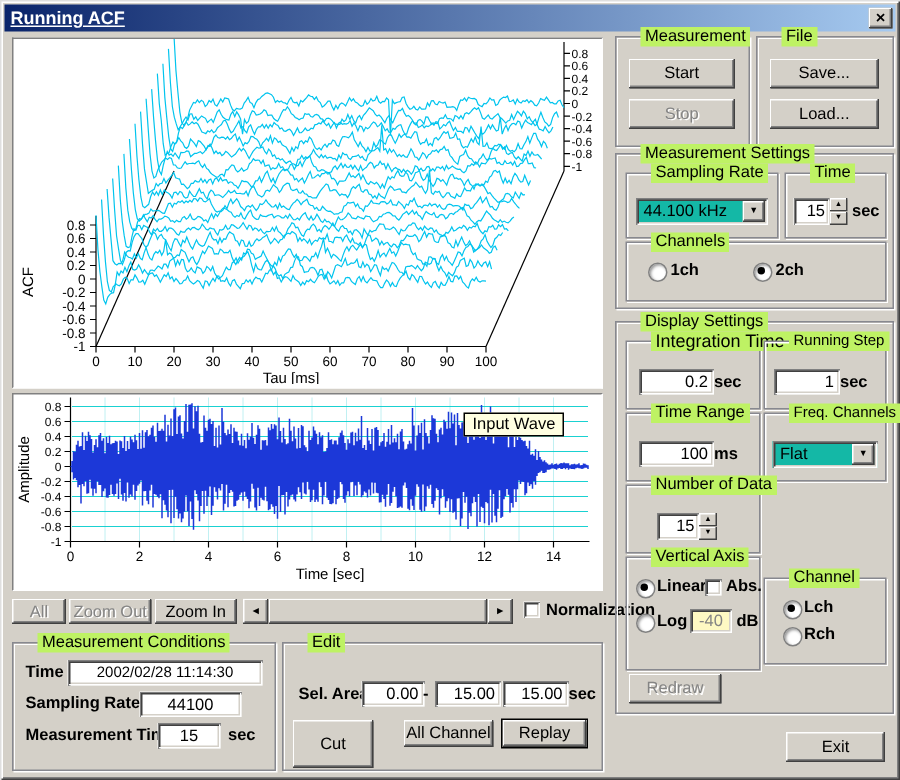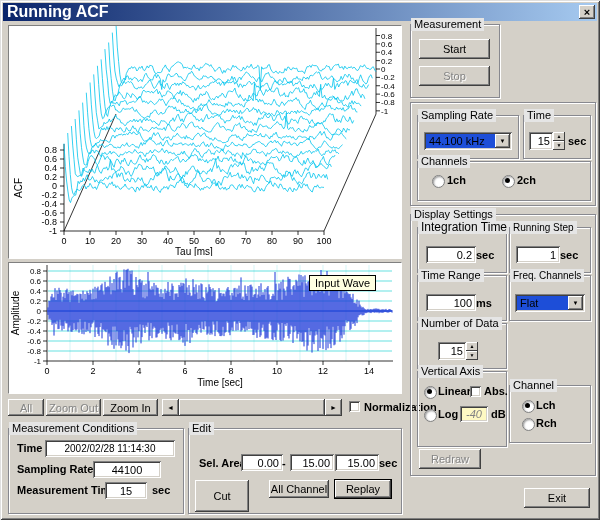--- a/index.html
+++ b/index.html
@@ -3,44 +3,44 @@
 <meta charset="utf-8">
 <style>
   html,body{margin:0;padding:0;background:#808080;}
   .window{position:relative;width:600px;height:520px;background:#d4d0c8;
     font-family:"Liberation Sans","DejaVu Sans",sans-serif;font-size:11px;color:#000;
     box-shadow:inset 1px 1px 0 #dfdfdf, inset -1px -1px 0 #404040, inset 2px 2px 0 #fff, inset -2px -2px 0 #808080;
     overflow:hidden;user-select:none;}
   .lbl{position:absolute;white-space:nowrap;line-height:13px;font-weight:bold;}
   .titlebar{position:absolute;left:3px;top:3px;right:3px;height:18px;
     background:linear-gradient(90deg,#0a246a,#a6caf0);display:flex;align-items:center;padding:0 2px;}
-  .title-text{color:#fff;font-weight:bold;font-size:16px;padding-left:2px;flex:1;}
+  .title-text{color:#fff;font-weight:bold;font-size:12px;padding-left:2px;flex:1;text-decoration:underline;}
   .close-btn{width:16px;height:14px;background:#d4d0c8;display:flex;align-items:center;justify-content:center;
     font-size:11px;line-height:10px;font-weight:bold;
     box-shadow:inset -1px -1px 0 #404040, inset 1px 1px 0 #fff, inset -2px -2px 0 #808080, inset 2px 2px 0 #d4d0c8;}
   .plot{position:absolute;background:#fff;border-top:1px solid #808080;border-left:1px solid #808080;
     border-bottom:1px solid #fff;border-right:1px solid #fff;}
   .btn{position:absolute;background:#d4d0c8;display:flex;align-items:center;justify-content:center;
     font-size:11px;white-space:nowrap;
     box-shadow:inset -1px -1px 0 #404040, inset 1px 1px 0 #fff, inset -2px -2px 0 #808080, inset 2px 2px 0 #d4d0c8;}
   .btn.dis{color:#848484;text-shadow:1px 1px 0 #fff;}
   .btn.default{box-shadow:0 0 0 1px #000, inset -1px -1px 0 #404040, inset 1px 1px 0 #fff, inset -2px -2px 0 #808080, inset 2px 2px 0 #d4d0c8;}
   .field{position:absolute;background:#fff;display:flex;align-items:center;font-size:11px;
     box-shadow:inset 1px 1px 0 #808080, inset -1px -1px 0 #fff, inset 2px 2px 0 #404040, inset -2px -2px 0 #d4d0c8;}
   .field.ta-c{justify-content:center;}
   .field.ta-r{justify-content:flex-end;padding-right:4px;}
-  .field.dis{background:#fef9c3;color:#848484;font-style:italic;}
+  .field.dis{background:#fef9c3;color:#848484;}
   .group{position:absolute;border:1px solid #87888f;box-shadow:inset 1px 1px 0 #fff, 1px 1px 0 #fff;}
-  .glabel{position:absolute;top:-7px;left:0;background:#e5e5e5;padding:0 3px;line-height:13px;font-size:11px;white-space:nowrap;}
+  .glabel{position:absolute;top:-7px;left:16px;background:#bef264;padding:0 3px;line-height:13px;font-size:11px;white-space:nowrap;}
   .radio{position:absolute;width:11px;height:11px;border-radius:50%;background:#fff;border:1px solid #808080;
     box-shadow:inset 1px 1px 2px #999;}
   .radio.checked::after{content:"";position:absolute;left:2px;top:2px;width:5px;height:5px;border-radius:50%;background:#000;}
   .check{position:absolute;width:11px;height:11px;background:#fff;
     box-shadow:inset 1px 1px 0 #808080, inset -1px -1px 0 #fff, inset 2px 2px 0 #404040, inset -2px -2px 0 #d4d0c8;}
-  .combo{position:absolute;background:#1d4ed8;display:flex;align-items:center;
+  .combo{position:absolute;background:#14b8a6;display:flex;align-items:center;
     box-shadow:inset 1px 1px 0 #808080, inset -1px -1px 0 #fff, inset 2px 2px 0 #404040, inset -2px -2px 0 #d4d0c8;}
   .combo-txt{padding-left:5px;flex:1;font-size:11px;white-space:nowrap;overflow:hidden;}
   .combo-btn{position:absolute;right:2px;top:2px;bottom:2px;width:15px;background:#d4d0c8;display:flex;align-items:center;justify-content:center;
     font-size:6px;box-shadow:inset -1px -1px 0 #404040, inset 1px 1px 0 #fff, inset -2px -2px 0 #808080, inset 2px 2px 0 #d4d0c8;}
   .spin{position:absolute;display:flex;}
   .spin-field{flex:1;background:#fff;display:flex;align-items:center;justify-content:flex-end;padding-right:3px;
     box-shadow:inset 1px 1px 0 #808080, inset -1px -1px 0 #fff, inset 2px 2px 0 #404040, inset -2px -2px 0 #d4d0c8;}
   .spin-btns{width:12px;display:flex;flex-direction:column;}
   .spin-b{flex:1;background:#d4d0c8;display:flex;align-items:center;justify-content:center;font-size:5px;line-height:5px;
     box-shadow:inset -1px -1px 0 #404040, inset 1px 1px 0 #fff;}
@@ -264,22 +264,28 @@
     <div class="btn" style="left:80px;top:51px;width:60px;height:18px">All Channel</div>
     <div class="btn default" style="left:146px;top:51px;width:56px;height:18px">Replay</div>
   </div>
 
   <div class="group" style="left:410px;top:24px;width:88px;height:72px">
     <span class="glabel">Measurement</span>
     <div class="btn" style="left:8px;top:14px;width:71px;height:20px">Start</div>
     <div class="btn dis" style="left:8px;top:41px;width:71px;height:20px">Stop</div>
   </div>
 
+  <div class="group" style="left:504px;top:24px;width:90px;height:72px">
+    <span class="glabel">File</span>
+    <div class="btn" style="left:8px;top:14px;width:73px;height:20px">Save...</div>
+    <div class="btn" style="left:8px;top:41px;width:73px;height:20px">Load...</div>
+  </div>
 
   <div class="group" style="left:410px;top:102px;width:184px;height:102px">
+    <span class="glabel">Measurement Settings</span>
 
     <div class="group" style="left:6px;top:12px;width:100px;height:42px">
       <span class="glabel">Sampling Rate</span>
       <div class="combo" style="left:6px;top:16px;width:88px;height:18px">
         <span class="combo-txt">44.100 kHz</span>
         <div class="combo-btn">▼</div>
       </div>
     </div>
 
     <div class="group" style="left:112px;top:12px;width:66px;height:42px">

